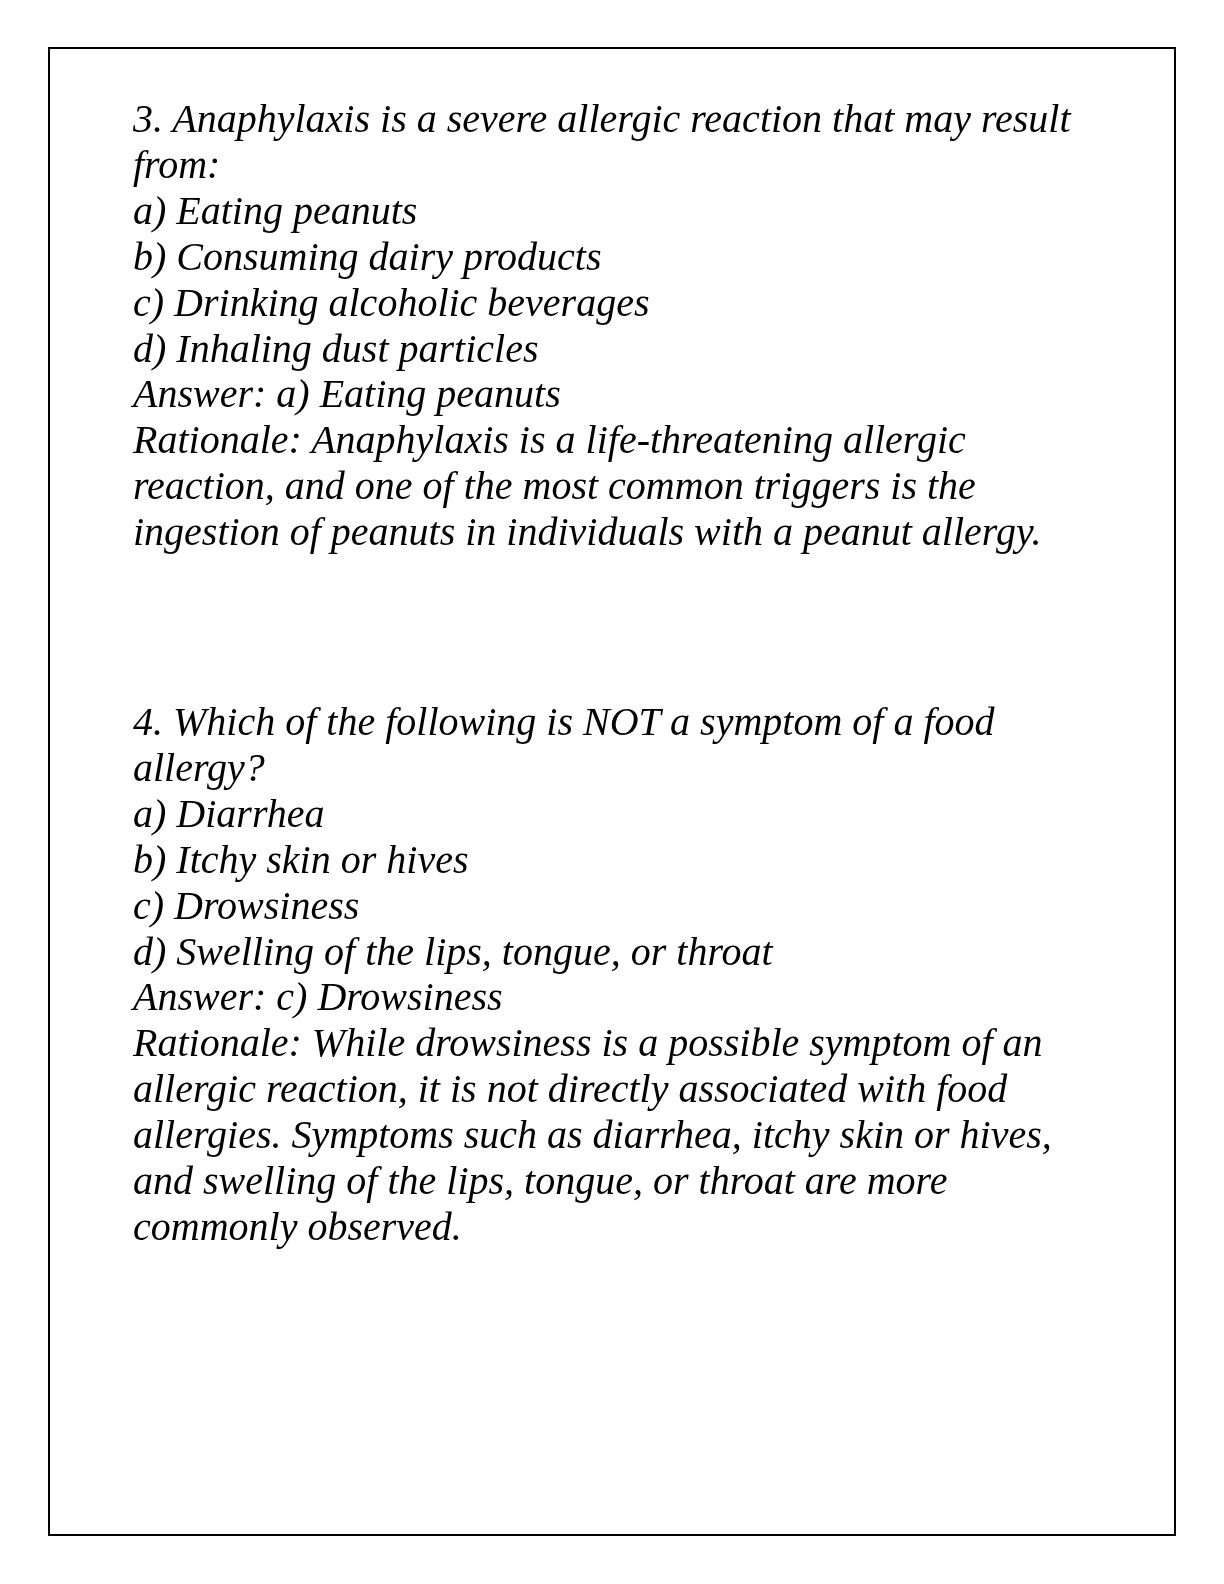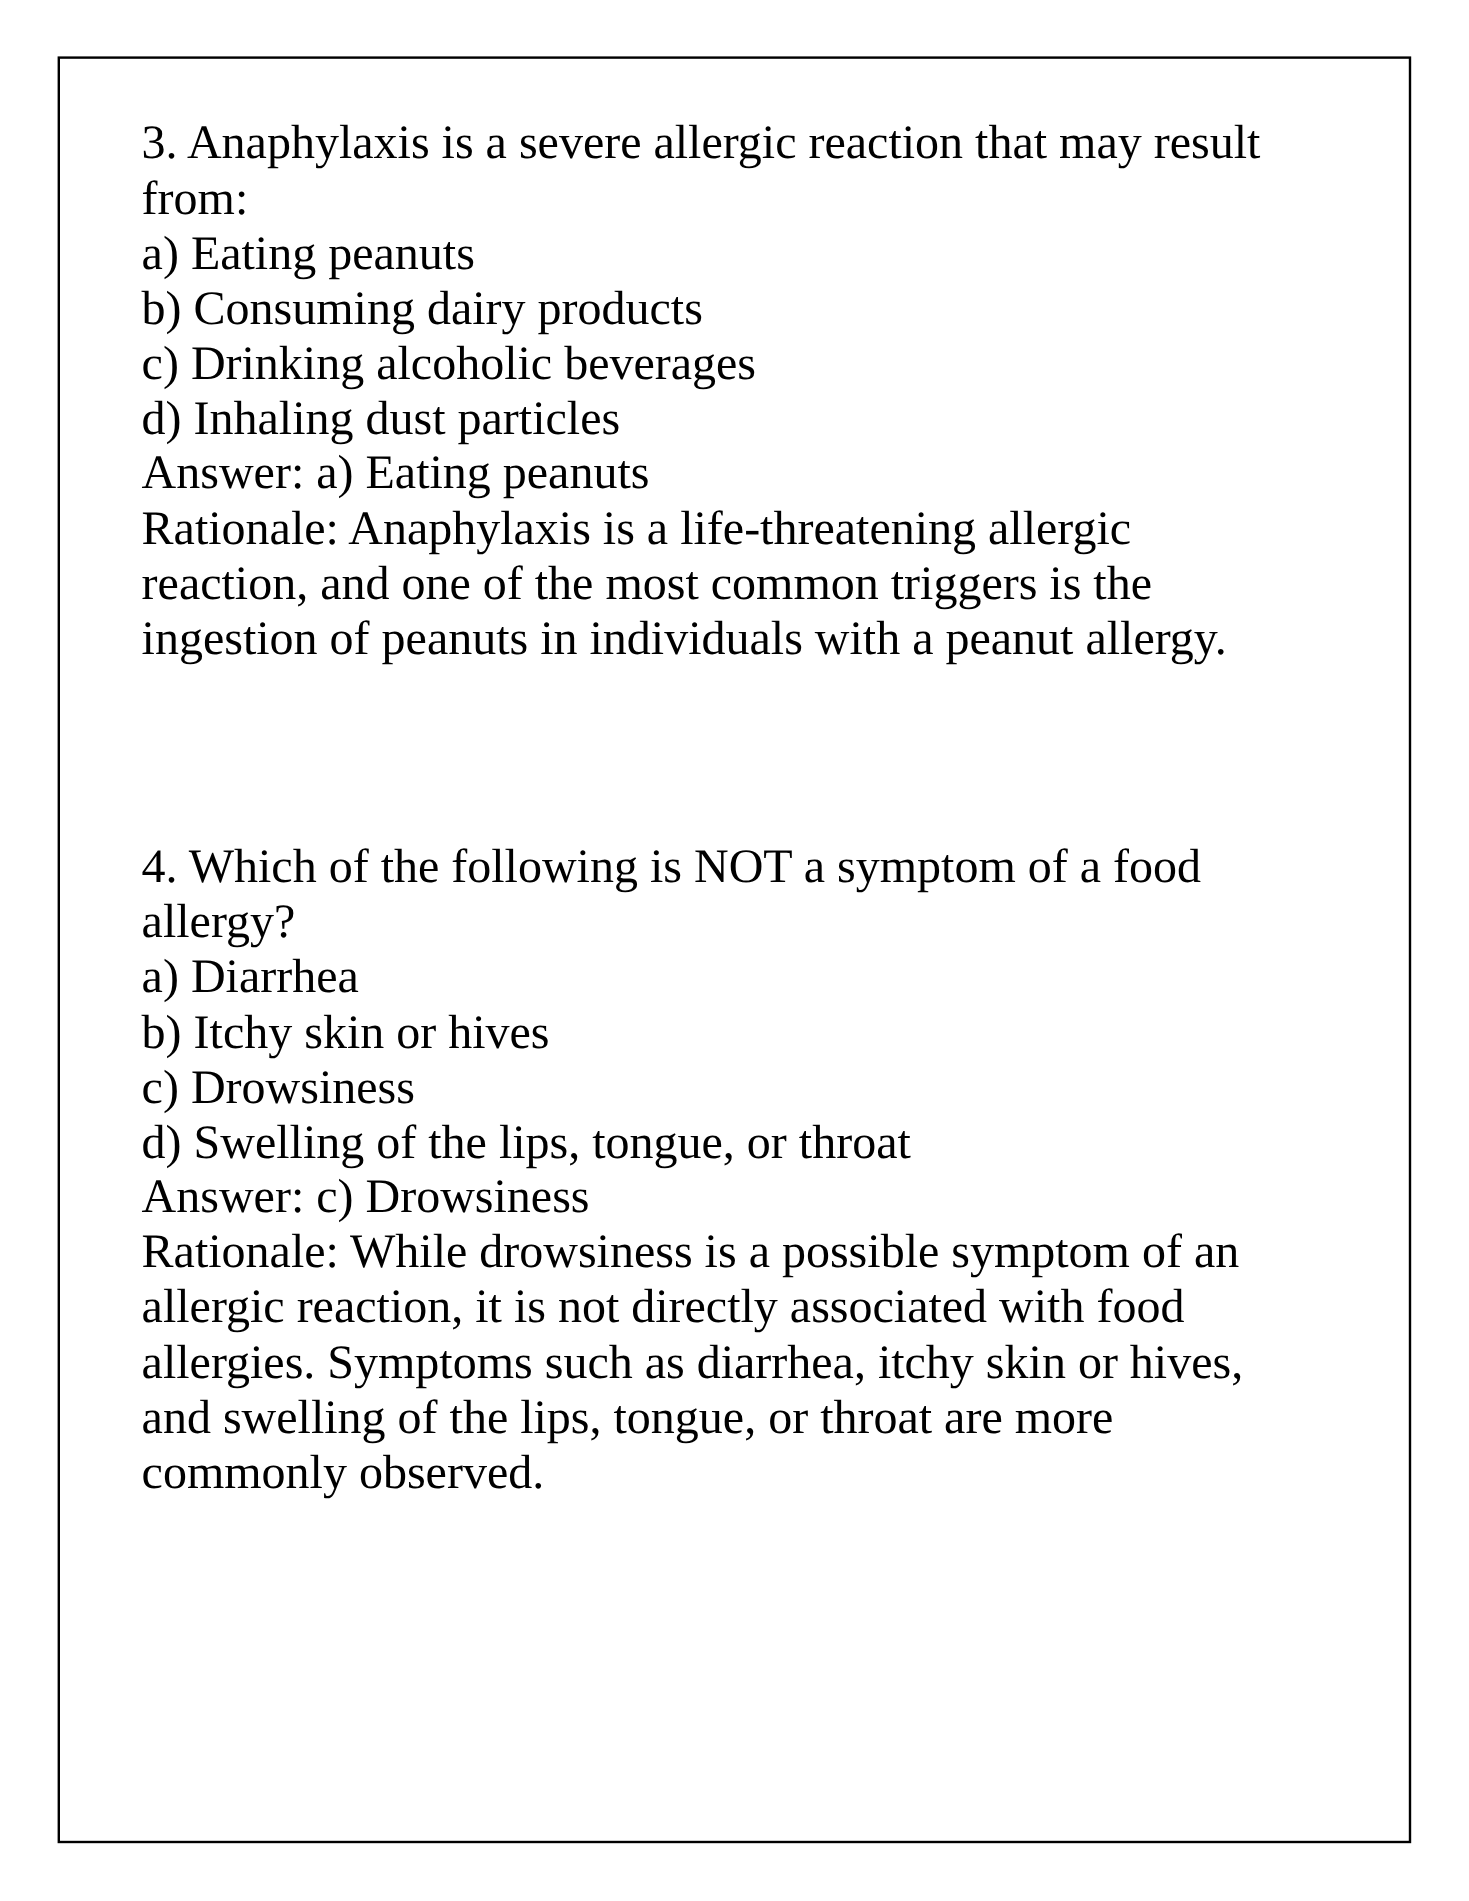--- a/index.html
+++ b/index.html
@@ -21,26 +21,27 @@
     left: 48px;
     top: 47px;
     width: 1128px;
     height: 1489px;
     border: 2.5px solid #000000;
     box-sizing: border-box;
     background: transparent;
   }
   .question-block {
     position: absolute;
-    left: 118px;
+    left: 133px;
     width: 1000px;
     font-size: 40px;
     line-height: 45.9px;
     white-space: pre;
     color: #000000;
+    font-style: italic;
   }
   .q3 { top: 96px; }
   .q4 { top: 699px; }
 </style>
 </head>
 <body>
 
 <div class="page">
   <div class="border-frame"></div>
   <div class="question-block q3">3. Anaphylaxis is a severe allergic reaction that may result

